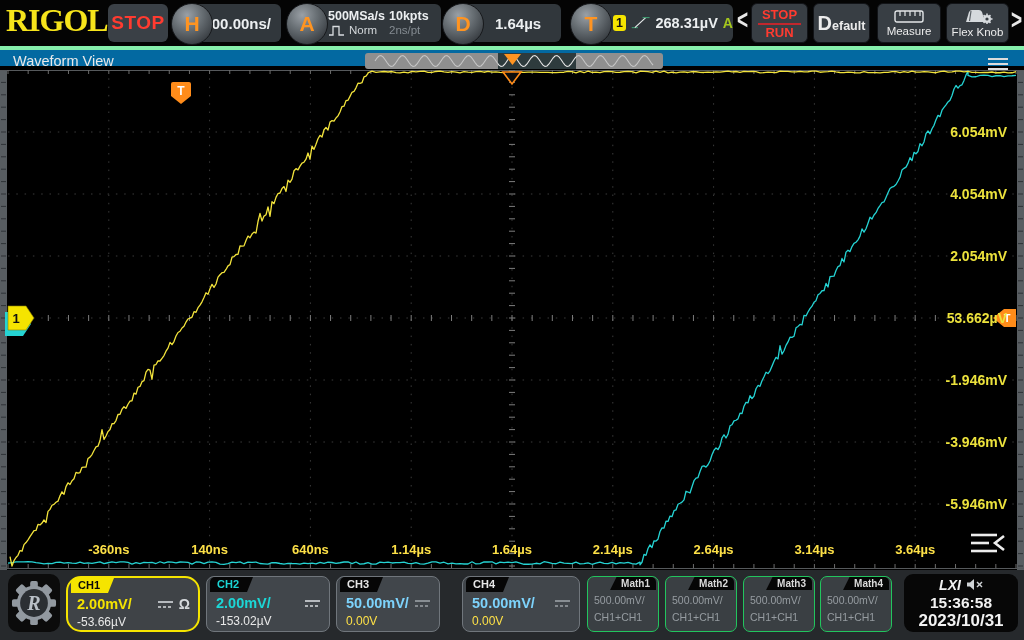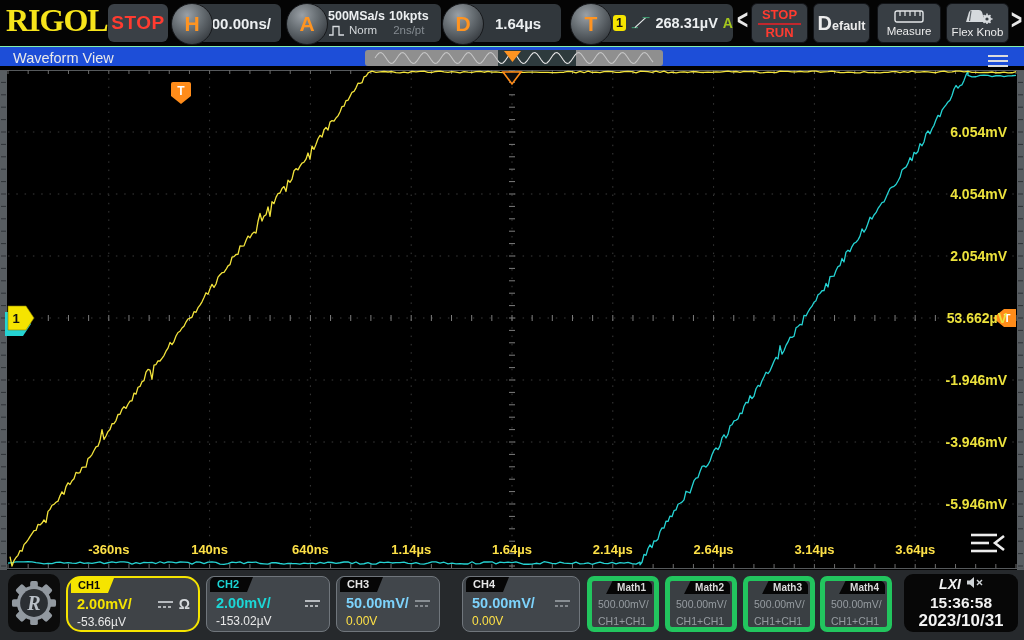--- a/index.html
+++ b/index.html
@@ -1,20 +1,20 @@
 <!DOCTYPE html>
 <html><head>
 <meta charset="utf-8">
 <style>
   html,body{margin:0;padding:0;background:#111;}
   .scope{position:relative;width:1024px;height:640px;background:#000;overflow:hidden;
          font-family:"Liberation Sans",sans-serif;-webkit-font-smoothing:antialiased;}
 
   
-  .topbar{position:absolute;left:0;top:0;width:1024px;height:46px;background:#040404;text-align:center;}
+  .topbar{position:absolute;left:0;top:0;width:1024px;height:46px;background:#040404;}
   .brand{position:absolute;left:6px;top:2px;font-family:"Liberation Serif",serif;font-weight:bold;
          font-size:32px;color:#f6e41b;letter-spacing:-1px;}
   .tb-panel{position:absolute;top:4px;height:38px;background:#31373c;border-radius:6px;
             display:flex;align-items:center;box-sizing:border-box;}
   .acq-status{left:108px;width:60px;justify-content:center;background:#3a4046;
               color:#ff3b30;font-weight:bold;font-size:19px;letter-spacing:.5px;}
   .knob{position:absolute;top:3px;width:40px;height:40px;border-radius:50%;
         background:radial-gradient(circle at 38% 28%, #9aa0a6 0%, #697075 38%, #3b4045 78%, #24282c 100%);
         border:1px solid #17191c;color:#ff9421;font-weight:bold;font-size:21px;
         display:flex;align-items:center;justify-content:center;z-index:2;}
@@ -30,22 +30,22 @@
   .tb-btn{position:absolute;top:3px;height:40px;background:#383e44;border:1px solid #121418;
           border-radius:6px;box-sizing:border-box;display:flex;flex-direction:column;
           align-items:center;justify-content:center;color:#ececec;}
   .run-line{color:#ff3b30;font-weight:bold;font-size:13px;line-height:15px;}
   .run-top{border-bottom:2px solid #c1272d;padding:0 4px 1px 4px;}
   .def-row{display:flex;align-items:baseline;font-weight:bold;}
   .def-big{font-size:20px;} .def-small{font-size:12.5px;}
   .btn-label{font-size:11.5px;margin-top:2px;}
 
   
-  .titlebar{position:absolute;left:0;top:46px;width:1024px;height:20px;background:#1d4ed8;
-            border-top:1px solid #86efac;box-sizing:border-box;}
+  .titlebar{position:absolute;left:0;top:46px;width:1024px;height:20px;background:#0369a1;
+            border-top:4px solid #86efac;box-sizing:border-box;}
   .view-title{position:absolute;left:13px;top:3px;font-size:14.5px;color:#e9e9e9;}
   .hamburger{position:absolute;right:16px;top:5px;width:20px;cursor:pointer;}
   .hamburger div{height:2px;background:#dcdcdc;margin:3px 0;}
 
   
   .wave-area{position:absolute;left:0;top:70px;width:1024px;height:500px;background:#000;}
   #wave-svg{position:absolute;left:0;top:0;}
   .vlabel{position:absolute;right:17px;color:#ece23c;font-size:14px;font-weight:bold;line-height:16px;}
   .tlabel{position:absolute;color:#fde047;font-size:13px;font-weight:bold;transform:translateX(-50%);line-height:16px;}
 
@@ -59,30 +59,30 @@
   .ch-tab{position:absolute;top:0;left:3px;height:15px;padding:0 14px 0 7px;background:#060606;
           color:#e6e6e6;font-size:11px;font-weight:bold;line-height:15px;
           clip-path:polygon(0 0,100% 0,86% 100%,0 100%);border-top-left-radius:5px;}
   .ch-tab.ch1{background:#f5e400;color:#0a0a0a;}
   .ch-tab.ch2{color:#1cd6d6;}
   .ch-line1{position:absolute;left:9px;top:18px;right:8px;display:flex;align-items:center;font-size:14.5px;font-weight:bold;}
   .ch-line2{position:absolute;left:9px;top:37px;font-size:12px;color:#e9e9e9;}
   .ch-gray .ch-line1{color:#7dd3fc;} .ch-gray .ch-line2{color:#fde047;}
   .sp{flex:1;}
   .ohm{color:#d5d9dc;font-size:14px;margin-left:5px;font-weight:bold;}
-  .math-box{position:absolute;top:6px;width:72px;height:56px;background:#3a3f43;border:5px solid #22c55e;
+  .math-box{position:absolute;top:6px;width:72px;height:56px;background:#3a3f43;border:1px solid #22c55e;
             border-radius:7px;box-sizing:border-box;}
   .math-tab{position:absolute;top:0;right:2px;height:13px;padding:0 6px 0 11px;background:#060606;
             color:#dadada;font-size:10px;font-weight:bold;line-height:13px;
             clip-path:polygon(14% 0,100% 0,100% 100%,0 100%);border-top-right-radius:5px;}
   .math-l1{position:absolute;left:6px;top:17px;font-size:10.5px;color:#969ca1;}
   .math-l2{position:absolute;left:6px;top:34px;font-size:10.5px;color:#969ca1;}
   .clock-panel{position:absolute;left:904px;top:4px;width:114px;height:58px;background:#070707;border-radius:9px;
                display:flex;flex-direction:column;align-items:center;justify-content:center;color:#f2f2f2;}
-  .lxi-row{display:flex;gap:5px;height:17px;}
+  .lxi-row{display:flex;align-items:center;gap:5px;height:17px;}
   .lxi{font-weight:bold;font-style:italic;font-size:14px;}
   .clk-time{font-size:15.5px;font-weight:bold;line-height:19px;}
   .clk-date{font-size:17px;font-weight:bold;line-height:18px;}
 </style>
 </head>
 <body>
 
 <div class="scope">
 
   <div class="topbar">

